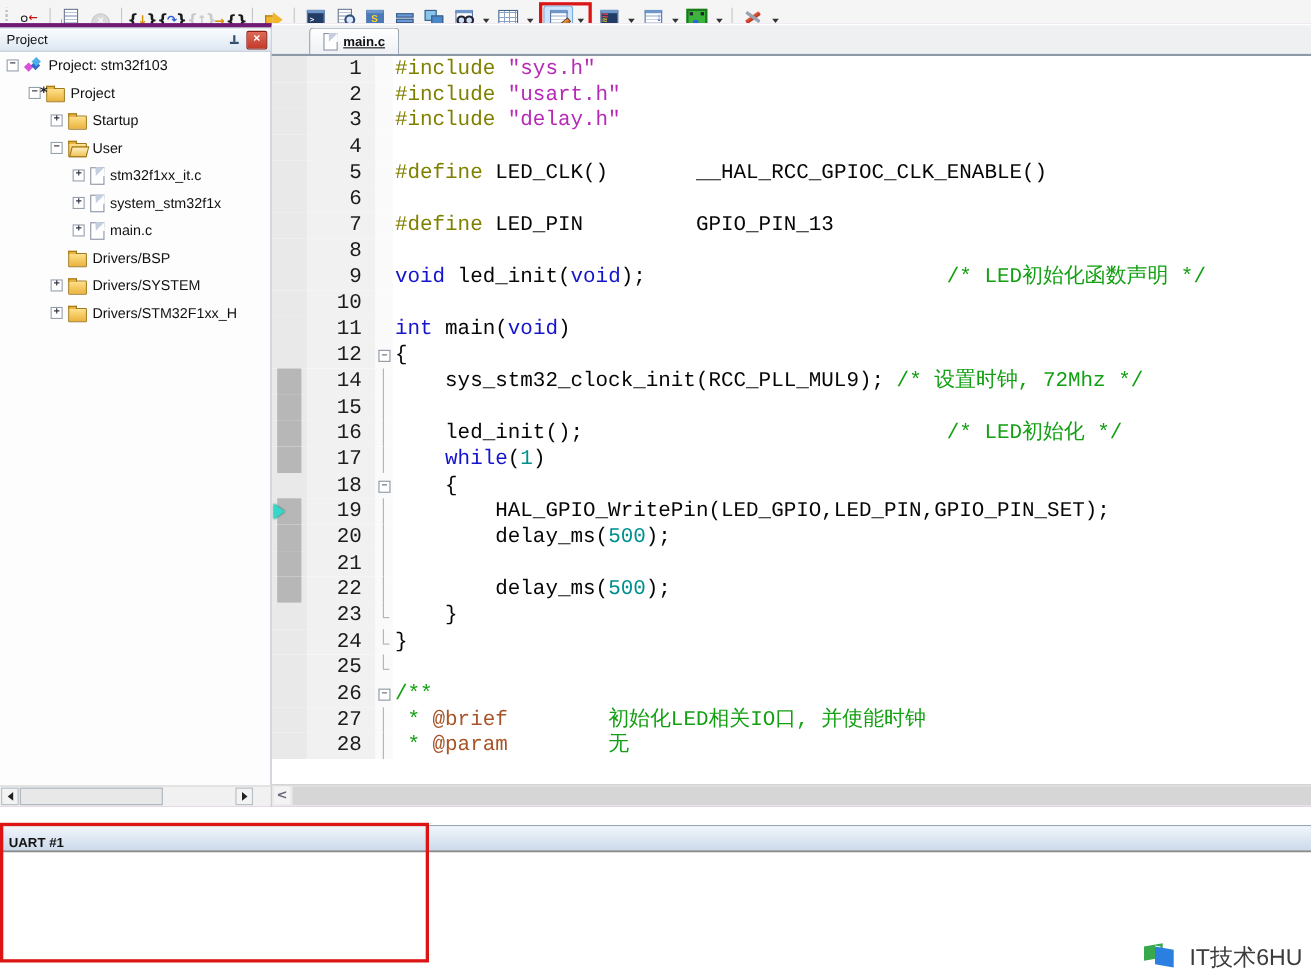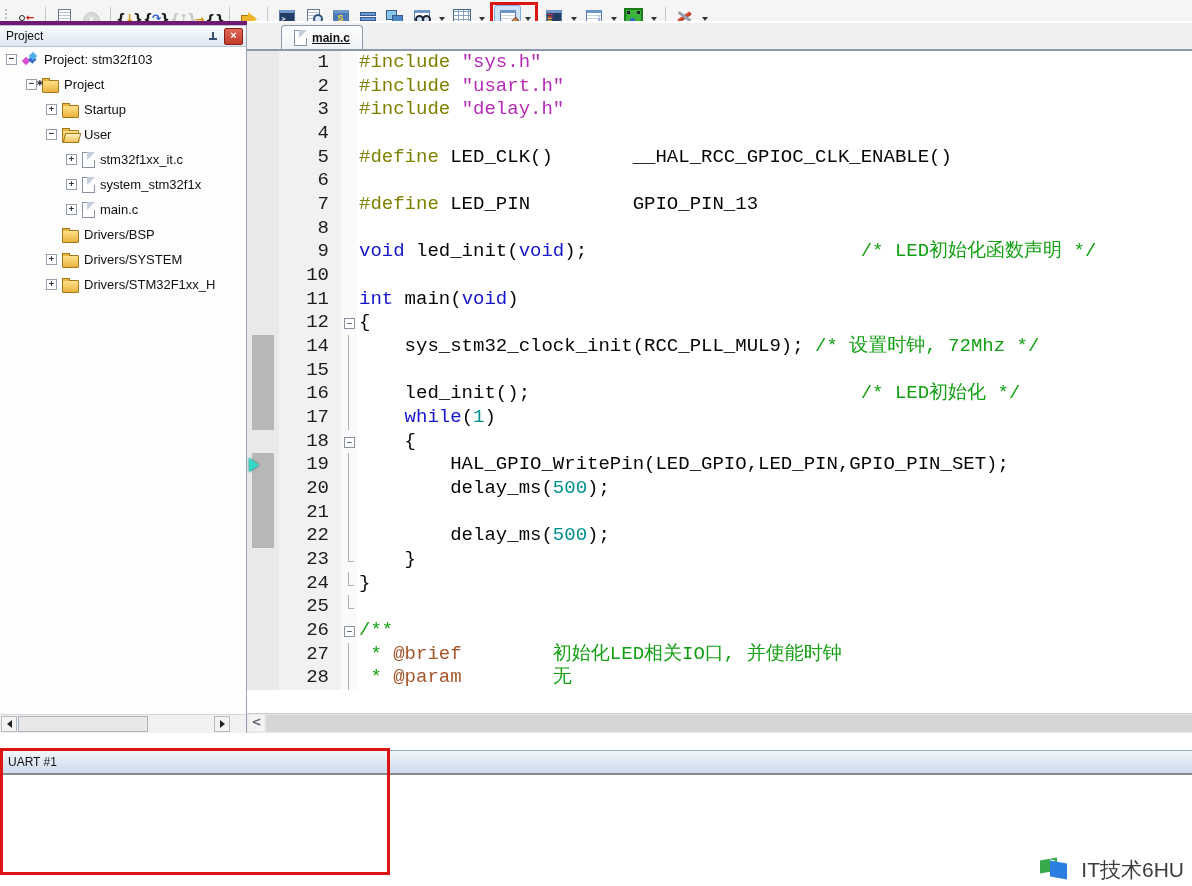--- a/index.html
+++ b/index.html
@@ -121,22 +121,22 @@
         font:9px/8px "DejaVu Sans Mono",monospace;text-align:center;color:#334;font-style:normal}
   .fline{position:absolute;left:7px;top:0;bottom:0;width:1px;background:#a8b0b8}
   .fend{position:absolute;left:7px;top:0;height:55%;width:1px;background:#a8b0b8}
   .fend::after{content:"";position:absolute;left:0;top:100%;width:6px;height:1px;background:#a8b0b8}
   .cl-code{white-space:pre;padding-left:2px;flex:1}
   .t-dir{color:#808000}.t-str{color:#b62ab6}.t-kw{color:#1414cc}.t-num{color:#008f8f}
   .t-com{color:#12a012}.t-doc{color:#a65529}.t-plain{color:#060606}
   
   #uart{position:absolute;left:0;top:750px;width:1192px;height:136px;background:#fff}
   .uart-header{height:25px;background:linear-gradient(#f2f6fb,#ccdaeb);border-top:1px solid #98a8b8;
-               border-bottom:2px solid #8a8a8a;display:flex;align-items:center;padding-left:8px;
-               font-size:12px;font-weight:normal;box-sizing:border-box}
+               border-bottom:2px solid #8a8a8a;display:flex;align-items:flex-end;padding-left:8px;
+               font-size:12px;font-weight:bold;box-sizing:border-box}
   .uart-body{position:absolute;left:0;right:0;top:25px;bottom:0;background:#fff}
   .red-box{position:absolute;left:0;top:-2px;width:390px;height:127px;border:3px solid var(--hl,#dd1414);
            box-sizing:border-box;pointer-events:none;z-index:9}
   .watermark{position:absolute;right:8px;bottom:2px;display:flex;align-items:flex-end;gap:7px;
              font-size:21px;color:#3c3c3c}
   .wm-logo{position:relative;width:34px;height:28px;display:inline-block}
   .wm-f1{position:absolute;left:0;top:3px;width:17px;height:13px;background:#37a84c;transform:skewY(-10deg)}
   .wm-f2{position:absolute;left:10px;top:6px;width:17px;height:16px;background:#2b7fe0;transform:skewY(10deg)}
   .wm-f3{position:absolute;left:10px;top:4px;width:5px;height:14px;background:#fff;transform:skewY(10deg)}
 </style>

